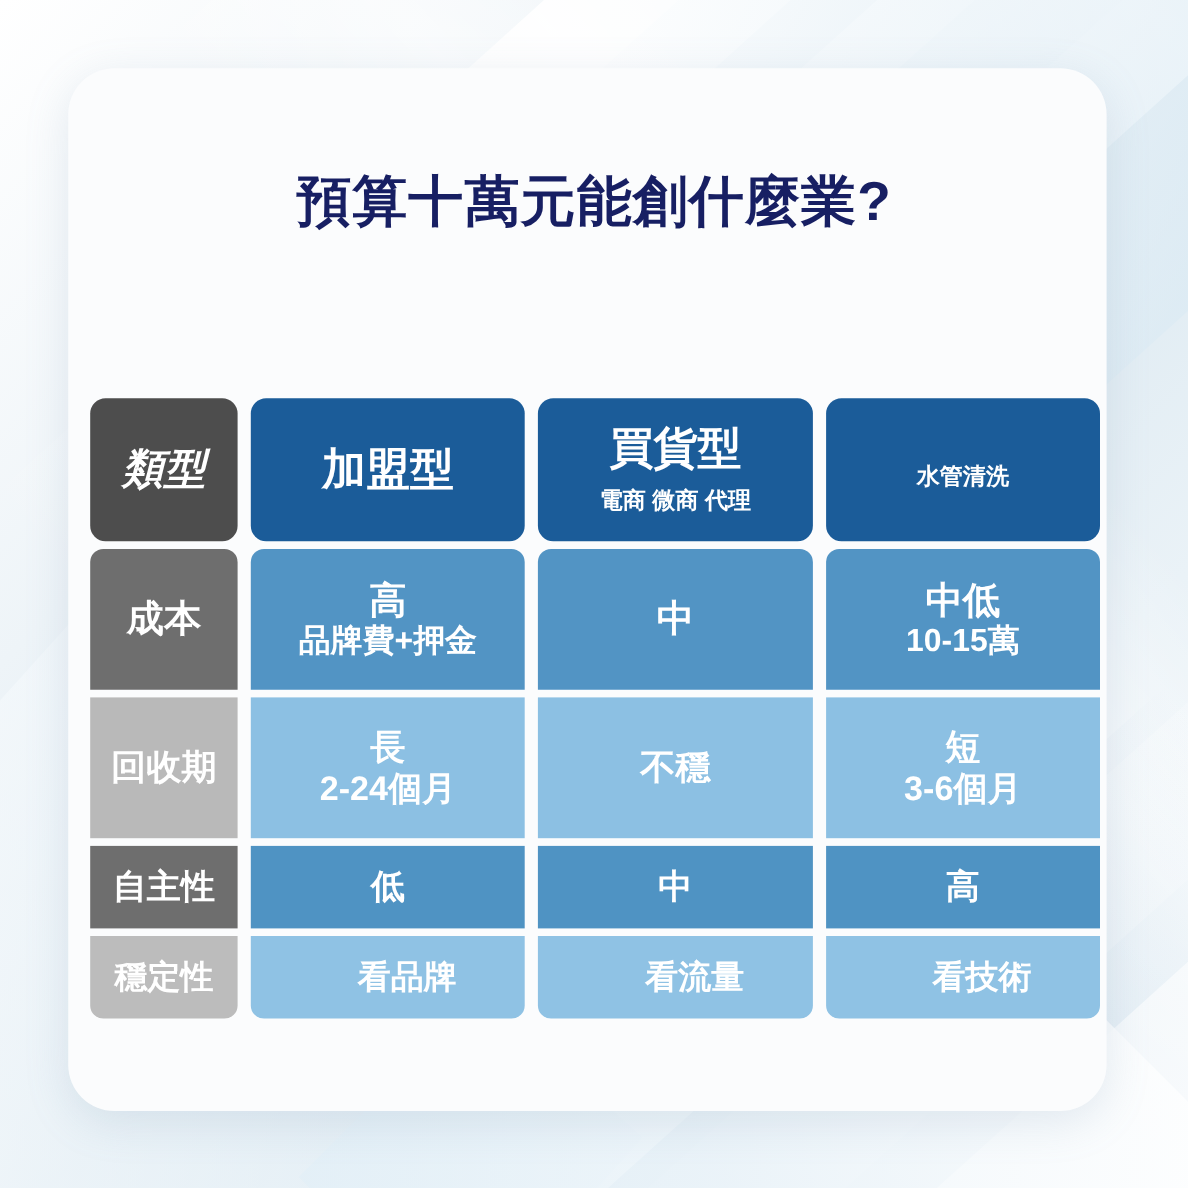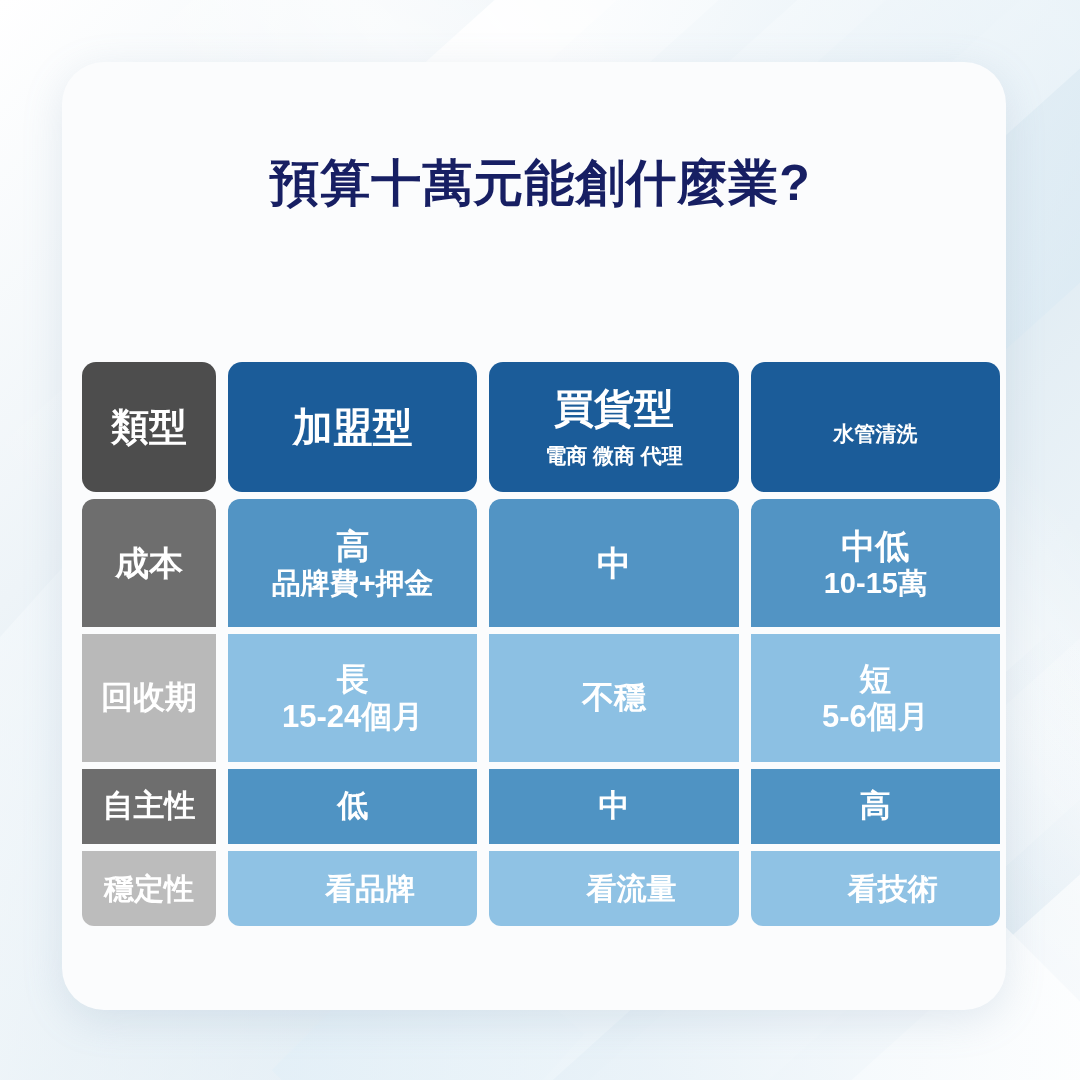--- a/index.html
+++ b/index.html
@@ -92,21 +92,21 @@
   .r-head .cell{ border-radius:14px; }
   .r-cost .cell{ border-radius:12px 12px 0 0; }
   .r-back .cell,
   .r-auto .cell{ border-radius:0; }
   .r-stab .cell{ border-radius:0 0 12px 12px; }
 
   .r-cost .lbl{ border-radius:12px 12px 0 0; }
   .r-stab .lbl{ border-radius:0 0 12px 12px; }
 
   
-  .r-head .lbl{ background:#4d4d4d; }
+  .r-head .lbl{ background:#4d4d4d;font-style:italic; }
   .r-cost .lbl{ background:#6e6e6e; }
   .r-back .lbl{ background:#b9b9b9; }
   .r-auto .lbl{ background:#6e6e6e; }
   .r-stab .lbl{ background:#bcbcbc; }
 
   .r-head .val{ background:#1b5c99; }
   .r-cost .val{ background:#5294c4; }
   .r-back .val{ background:#8cc0e3; }
   .r-auto .val{ background:#4f93c3; }
   .r-stab .val{ background:#8fc2e4; }
@@ -187,29 +187,29 @@
       <span class="sub">10-15萬</span>
     </div>
   </div>
 
   <div class="row r-back">
     <div class="cell lbl">
       <span class="main">回收期</span>
     </div>
     <div class="cell val">
       <span class="main">長</span>
-      <span class="sub">15-24個月</span>
+      <span class="sub">2-24個月</span>
     </div>
     <div class="cell val">
       <span class="main">不穩</span>
 
     </div>
     <div class="cell val">
       <span class="main">短</span>
-      <span class="sub">5-6個月</span>
+      <span class="sub">3-6個月</span>
     </div>
   </div>
 
   <div class="row r-auto">
     <div class="cell lbl">
       <span class="main">自主性</span>
     </div>
     <div class="cell val">
       <span class="main">低</span>
     </div>

